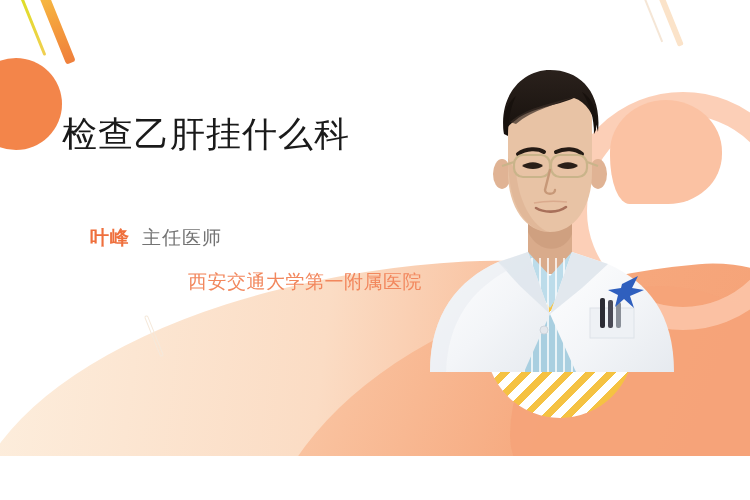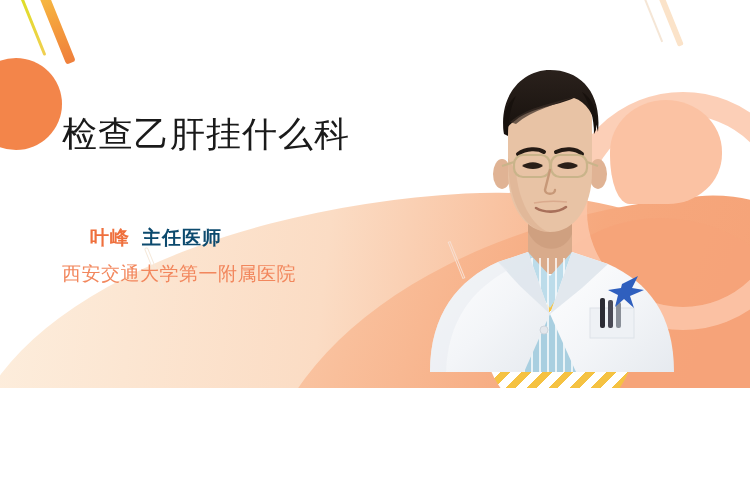--- a/index.html
+++ b/index.html
@@ -6,21 +6,21 @@
     margin: 0;
     padding: 0;
     background: #ffffff;
   }
   body {
     font-family: "Liberation Sans", "DejaVu Sans", sans-serif;
   }
   #card {
     position: relative;
     width: 750px;
-    height: 388px;
+    height: 456px;
     overflow: hidden;
     background: #ffffff;
   }
   .layer { position: absolute; }
 
   
   #wave-back {
     left: -40px;
     bottom: -70px;
     width: 860px;
@@ -169,33 +169,33 @@
     line-height: 1.5;
     white-space: nowrap;
   }
   #doctor-name {
     color: #ef6f3c;
     font-weight: bold;
     letter-spacing: 1px;
     padding-left: 28px;
   }
   #doctor-title {
-    color: #0c4a6e;
-    font-weight: 700;
+    color: #737373;
+    font-weight: 400;
     letter-spacing: 1px;
     margin-left: 12px;
   }
   #hospital-name, #department-name {
     font-size: 19px;
     line-height: 1.45;
     color: #f2875d;
     letter-spacing: 0.5px;
     white-space: nowrap;
   }
-  #hospital-name { margin-top: 8px; }
+  #hospital-name { margin-top: 16px; text-align: right; }
 </style>
 </head>
 <body>
 
 <div id="card">
 
   <div class="layer" id="wave-back"></div>
   <div class="layer" id="wave-front"></div>
   <div class="layer" id="wave-front-blob"></div>
 

